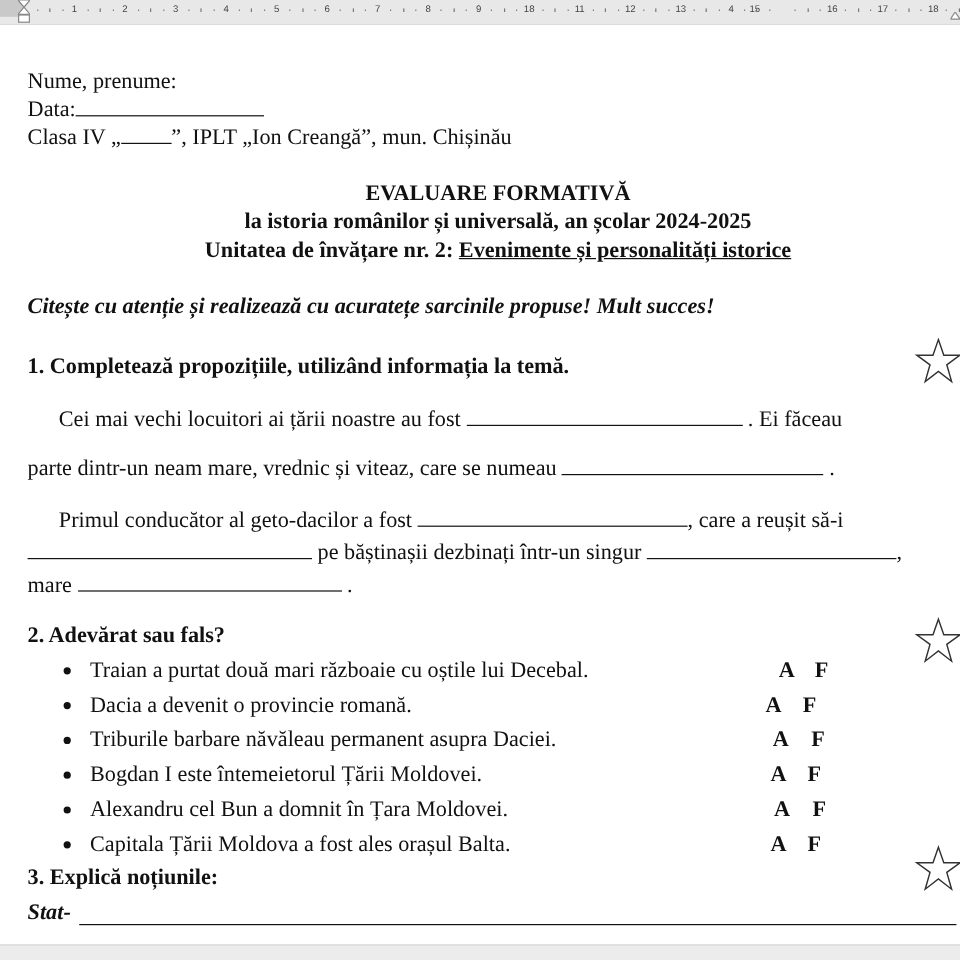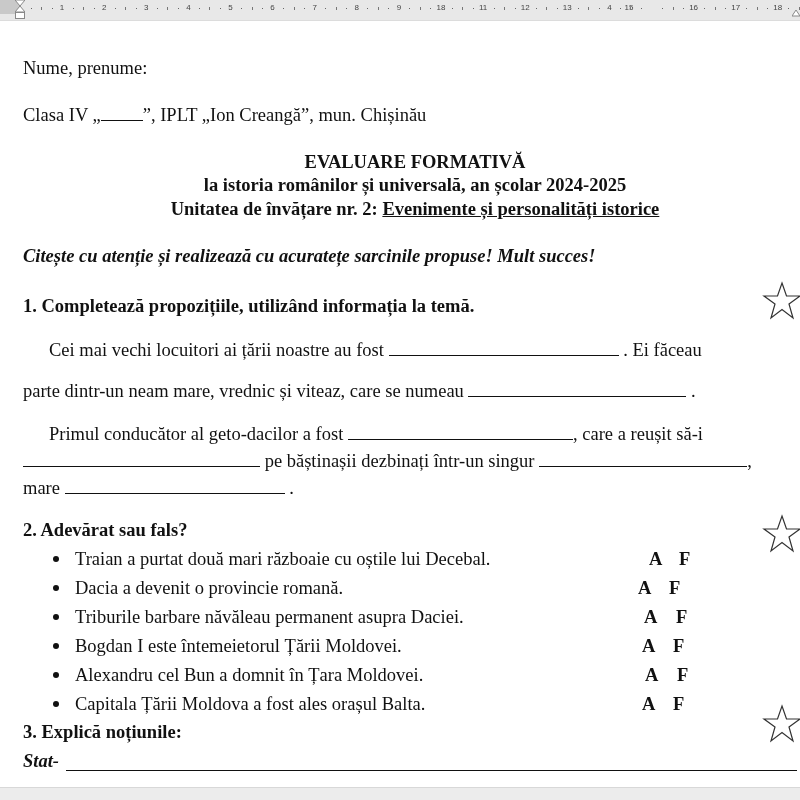--- a/index.html
+++ b/index.html
@@ -112,20 +112,23 @@
     <rect x="0.5" y="12.5" width="9" height="6" fill="#fff" stroke="#888" stroke-width="1"></rect>
   </svg>
   <svg class="right-ind" viewBox="0 0 8 8">
     <polygon points="4,0 0,6 8,6" fill="#fff" stroke="#888" stroke-width="1"></polygon>
   </svg>
 </div>
 
 <div class="page">
 
   <div class="t" style="left:23px; top:36px;">Nume, prenume:</div>
+  <div class="t" style="left:23px; top:60px;">
+    <span>Data:</span><span class="blank" style="width:157px;"></span>
+  </div>
   <div class="t" style="left:23px; top:83px;">
     <span>Clasa  IV „</span><span class="blank" style="width:42px;"></span><span>”, IPLT „Ion Creangă”, mun. Chișinău</span>
   </div>
 
   <div class="t b center" style="top:130px;">EVALUARE FORMATIVĂ</div>
   <div class="t b center" style="top:153px;">la istoria românilor și universală, an școlar 2024-2025</div>
   <div class="t b center" style="top:177px;">
     <span>Unitatea de învățare nr. 2: </span><span class="u">Evenimente și personalități istorice</span>
   </div>
 

